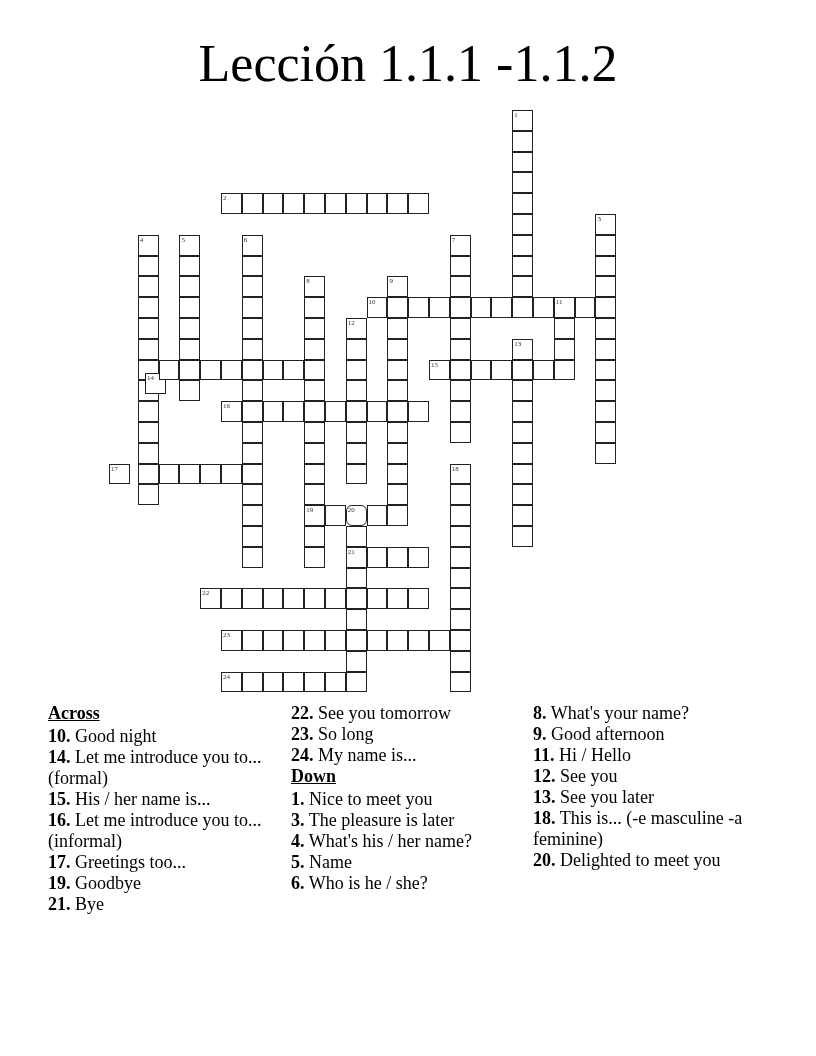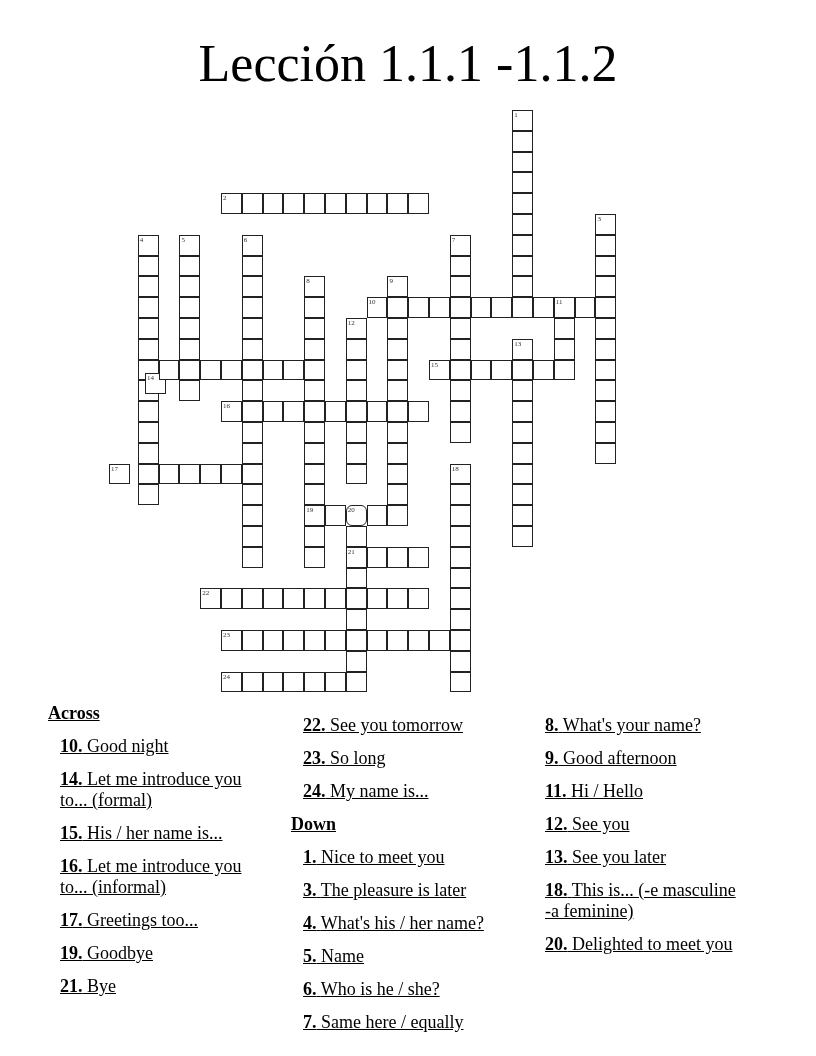--- a/index.html
+++ b/index.html
@@ -3,21 +3,21 @@
 <meta charset="utf-8">
 <style>
   html, body { margin:0; padding:0; background:#fff; }
   body { width:816px; height:1056px; position:relative; overflow:hidden; font-family:"Liberation Serif", serif; color:#000; }
   .title { position:absolute; left:0; top:32px; width:816px; text-align:center; font-size:52px; line-height:64px; }
   .grid { position:absolute; left:0; top:0; width:816px; height:700px; }
   .cell { position:absolute; width:20.8px; height:20.8px; box-sizing:border-box; border:1px solid #222; background:#fff; }
   .cell .num { position:absolute; left:1px; top:0px; font-size:7px; line-height:8px; color:#333; font-family:"Liberation Serif", serif; }
   .clues { position:absolute; top:703px; font-size:18px; line-height:21px; }
   .clues .hdr { font-weight:bold; text-decoration:underline; margin-bottom:2px; }
-  .clue { margin:12px;text-decoration:underline; }
+  .clue { margin:0; }
   .clue b { font-weight:bold; }
   .col1 { left:48px; width:225px; }
   .col2 { left:291px; width:225px; }
   .col3 { left:533px; width:225px; }
 </style>
 </head>
 <body>
 
 <div class="title">Lección 1.1.1 -1.1.2</div>
 
@@ -292,21 +292,20 @@
 <div class="clues col2">
   <div class="clue"><b>22.</b> <span>See you tomorrow</span></div>
   <div class="clue"><b>23.</b> <span>So long</span></div>
   <div class="clue"><b>24.</b> <span>My name is...</span></div>
   <div class="hdr">Down</div>
   <div class="clue"><b>1.</b> <span>Nice to meet you</span></div>
   <div class="clue"><b>3.</b> <span>The pleasure is later</span></div>
   <div class="clue"><b>4.</b> <span>What's his / her name?</span></div>
   <div class="clue"><b>5.</b> <span>Name</span></div>
   <div class="clue"><b>6.</b> <span>Who is he / she?</span></div>
-  <div class="clue"><b>7.</b> <span>Same here / equally</span></div>
 </div>
 
 <div class="clues col3">
   <div class="clue"><b>8.</b> <span>What's your name?</span></div>
   <div class="clue"><b>9.</b> <span>Good afternoon</span></div>
   <div class="clue"><b>11.</b> <span>Hi / Hello</span></div>
   <div class="clue"><b>12.</b> <span>See you</span></div>
   <div class="clue"><b>13.</b> <span>See you later</span></div>
   <div class="clue"><b>18.</b> <span>This is... (-e masculine -a feminine)</span></div>
   <div class="clue"><b>20.</b> <span>Delighted to meet you</span></div>

